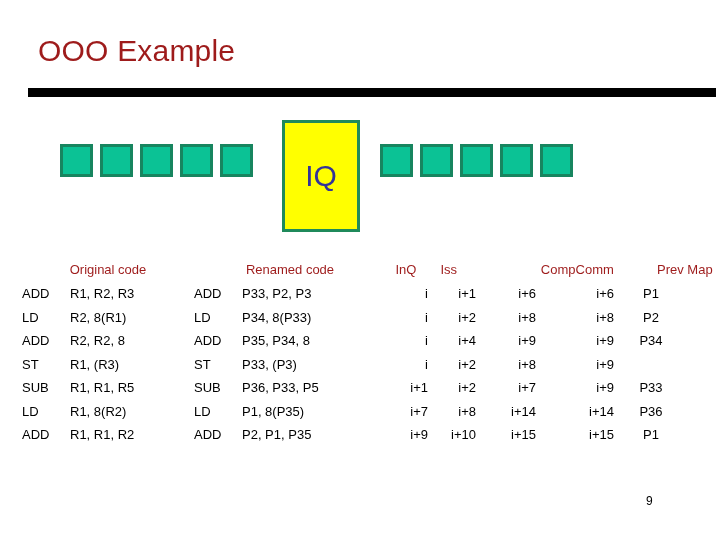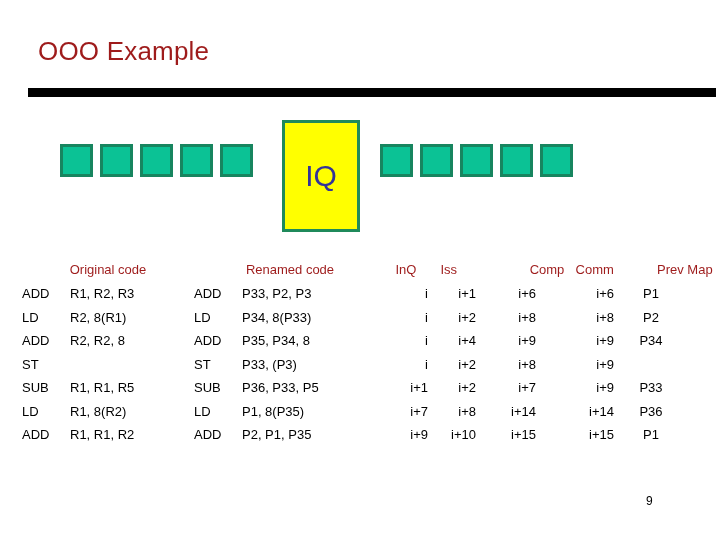--- a/index.html
+++ b/index.html
@@ -20,21 +20,21 @@
     inset: 0;
     width: 720px;
     height: 540px;
   }
 
   
   #title {
     position: absolute;
     left: 38px;
     top: 36px;
-    font-size: 26px;
+    font-size: 30px;
     line-height: 30px;
     color: #9E1B1B;
     letter-spacing: 0.2px;
     white-space: nowrap;
   }
 
   
   #title-rule {
     position: absolute;
     left: 28px;
@@ -144,21 +144,21 @@
     white-space: nowrap;
   }
   .c-inq  { width: 42px;  text-align: right; }
   .c-iss  { width: 48px;  text-align: right; }
   .c-comp { width: 60px;  text-align: right; }
   .c-comm { width: 78px;  text-align: right; }
   .c-prev { width: 74px;  text-align: center; }
 
   #timing-head .c-inq  { width: 42px;  text-align: center; }
   #timing-head .c-iss  { width: 48px;  text-align: center; }
-  #timing-head .c-comp { width: 60px;  text-align: center; margin-left: 47px; }
+  #timing-head .c-comp { width: 60px;  text-align: right; margin-left: 47px; }
   #timing-head .c-comm { width: 78px;  text-align: left; }
   #timing-head .c-prev { width: 74px;  text-align: center; }
 
   
   #page-number {
     position: absolute;
     left: 646px;
     top: 494px;
     font-size: 12px;
     color: #000000;
@@ -207,20 +207,21 @@
           <div class="code-row">
             <span class="op">LD</span>
             <span class="args">R2, 8(R1)</span>
           </div>
           <div class="code-row">
             <span class="op">ADD</span>
             <span class="args">R2, R2, 8</span>
           </div>
           <div class="code-row">
             <span class="op">ST</span>
+            <span class="args">R1, (R3)</span>
           </div>
           <div class="code-row">
             <span class="op">SUB</span>
             <span class="args">R1, R1, R5</span>
           </div>
           <div class="code-row">
             <span class="op">LD</span>
             <span class="args">R1, 8(R2)</span>
           </div>
           <div class="code-row">

